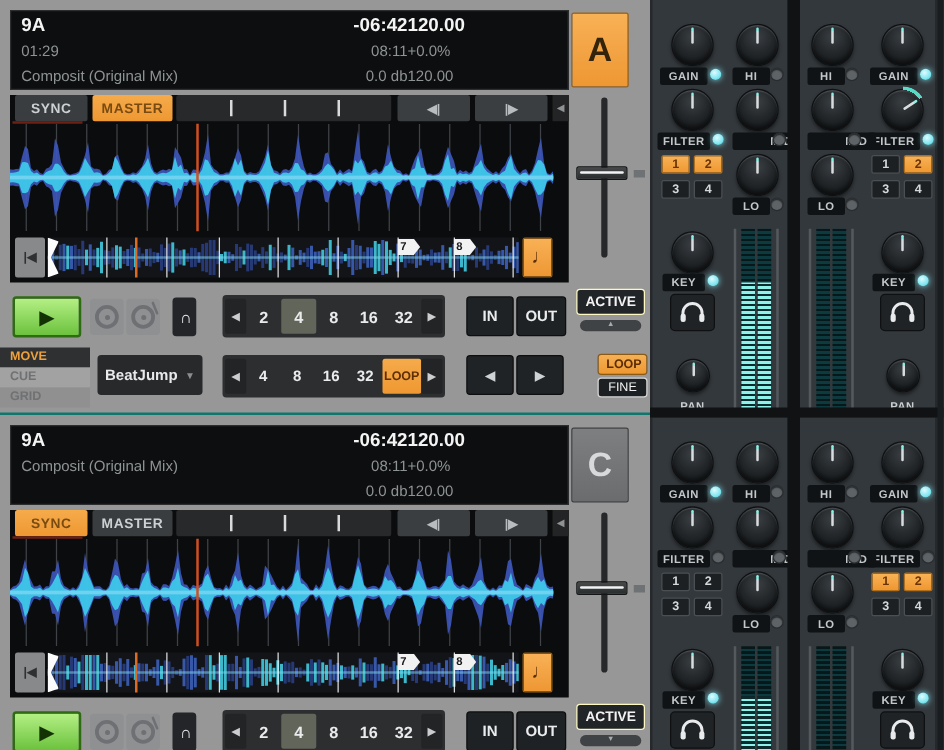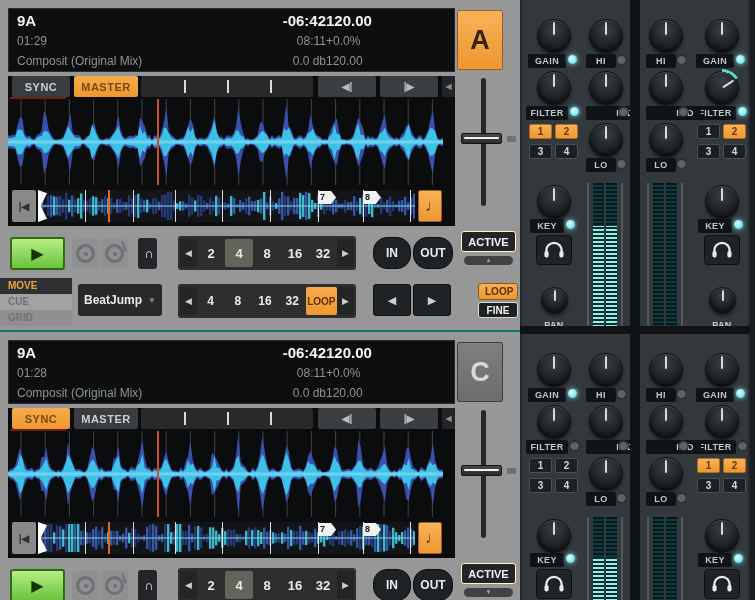--- a/index.html
+++ b/index.html
@@ -66,21 +66,21 @@
        color:#ececee;font-size:13px;font-weight:bold;}
   .jpanel,.spanel{position:absolute;left:178px;width:178px;height:34px;background:#2c2e30;border-radius:3px;
        display:flex;align-items:center;padding:0 2px;box-sizing:border-box;}
   .jpanel{top:236px;} .spanel{top:284px;}
   .arrcell{width:17px;height:28px;background:#222426;border:none;border-radius:2px;color:#cbcdcf;font-size:9px;padding:0;}
   .cell{flex:1;height:28px;display:flex;align-items:center;justify-content:center;border-radius:2px;
        color:#e9ebec;font-size:13px;font-weight:bold;cursor:pointer;}
   .jpanel .cell.on{background:#62665a;}
   .spanel .cell{font-size:12px;}
   .spanel .cell.on{background:linear-gradient(#f6ab4b,#ee9832);color:#5f2f03;font-size:10px;flex:1.15;}
-  .inout{position:absolute;top:237px;height:32px;background:#1f2224;border:1px solid #0c0e0f;border-radius:14px;
+  .inout{position:absolute;top:237px;height:32px;background:#1f2224;border:1px solid #0c0e0f;border-radius:3px;
        color:#eaeced;font-size:12px;font-weight:bold;}
   .inbtn{left:373px;width:38px;} .outbtn{left:413px;width:40px;}
   .activebtn{position:absolute;left:461px;top:231px;width:55px;height:21px;background:#222527;
        border:1px solid #fef9c3;border-radius:3px;color:#f2f2f2;font-size:11px;font-weight:bold;}
   .pillbtn{position:absolute;left:464px;top:256px;width:49px;height:9px;background:#404345;border:none;
        border-radius:5px;color:#a8abad;font-size:6px;line-height:9px;padding:0;}
   
   .fader-track{position:absolute;left:481px;top:78px;width:5px;height:128px;background:#26282a;border-radius:3px;}
   .fader-notch{position:absolute;left:507px;top:136px;width:9px;height:6px;background:#6f7274;}
   .fader-handle{position:absolute;left:461px;top:133px;width:41px;height:11px;border-radius:2px;
@@ -95,21 +95,21 @@
   .modebtn{position:absolute;left:78px;top:284px;width:84px;height:32px;background:#27292b;border-radius:3px;
        border:none;color:#e7e9ea;font-size:12px;font-weight:bold;display:flex;align-items:center;
        justify-content:center;gap:6px;}
   .modebtn .dd{font-size:8px;color:#8b8e90;}
   .bigarr{position:absolute;top:284px;width:38px;height:32px;background:#202325;border:1px solid #0c0e0f;
        border-radius:3px;color:#cfd2d4;font-size:11px;}
   .bigarr.l{left:373px;} .bigarr.r{left:413px;}
   .loopbtn{position:absolute;left:478px;top:283px;width:40px;height:17px;border-radius:3px;
        background:linear-gradient(#f6b055,#ee9830);border:1px solid #8a5a16;color:#5c2d02;font-size:10px;font-weight:bold;}
   .finebtn{position:absolute;left:478px;top:302px;width:40px;height:16px;border-radius:3px;
-       background:#1d2022;border:1px solid #d8d8d8;color:#f2f2f2;font-size:10px;font-weight:bold;}
+       background:#1d2022;border:1px solid #d8d8d8;color:#f2f2f2;font-size:10px;font-weight:normal;}
   
   .mixer-bg{position:absolute;left:520px;top:0;width:235px;height:600px;background:#26292c;}
   .strip{position:absolute;width:108px;height:330px;background:#33383c;}
   .strip.pos-1{left:522px;top:0;} .strip.pos-2{left:640px;top:0;}
   .strip.pos-3{left:522px;top:334px;} .strip.pos-4{left:640px;top:334px;}
   .vsep{position:absolute;left:630px;top:0;width:10px;height:600px;background:#101214;}
   .hsep{position:absolute;left:520px;top:326px;width:235px;height:8px;background:#101214;}
   .rsep{position:absolute;left:750px;top:0;width:5px;height:600px;background:#1a1d1f;}
   .ctrl,.eq{position:absolute;top:0;height:330px;margin-top:11px;}
   .ctrl{left:6px;width:52px;} .eq{left:62px;width:44px;}
@@ -413,21 +413,20 @@
     <button class="btn bigarr l">◀</button>
     <button class="btn bigarr r">▶</button>
     <button class="btn loopbtn">LOOP</button>
     <button class="btn finebtn">FINE</button>
   </div>
 
   <div class="deck pos-c">
   <div class="hdr">
     <div class="hdr-l">
       <div class="big">9A</div>
-      <div class="sub">01:28</div>
       <div class="sub">Composit (Original Mix)</div>
     </div>
     <div class="hdr-m">
       <div class="big">-06:42</div>
       <div class="sub">08:11</div>
       <div class="sub">0.0 db</div>
     </div>
     <div class="hdr-r">
       <div class="big">120.00</div>
       <div class="sub">+0.0%</div>

